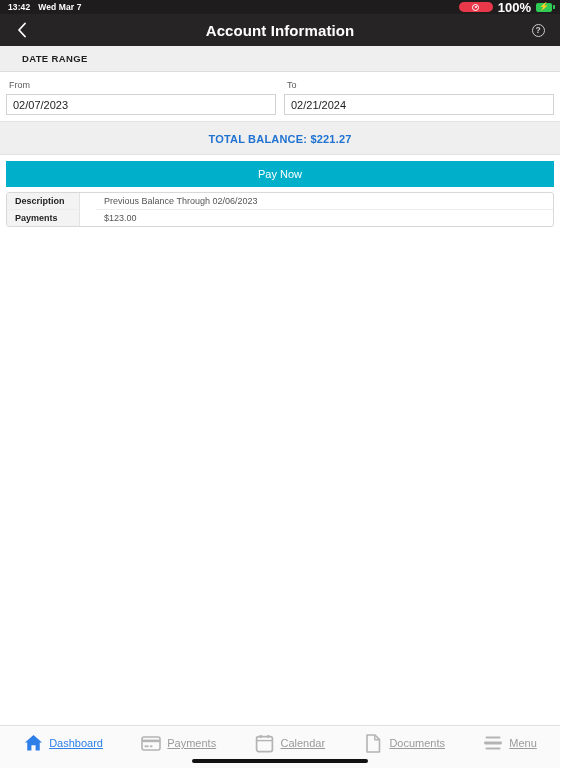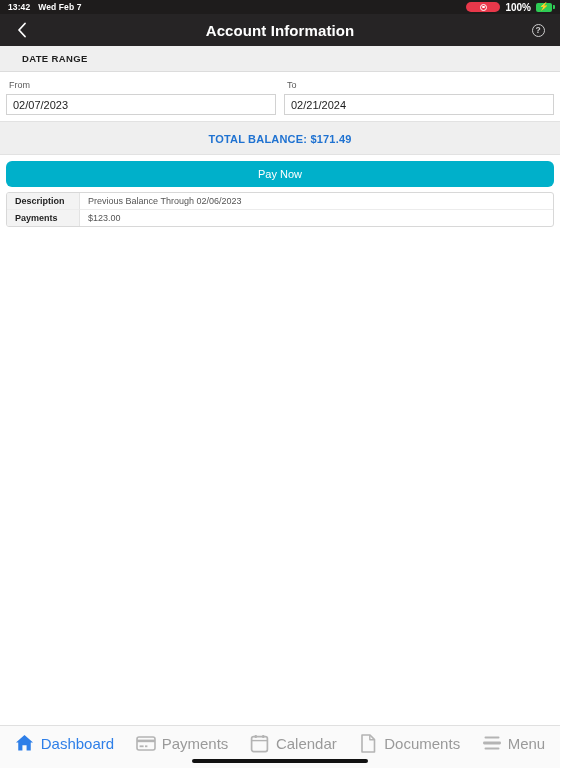--- a/index.html
+++ b/index.html
@@ -94,21 +94,21 @@
     width: 1.8px;
     height: 4px;
     border-radius: 0 1px 1px 0;
     background: #2ecc55;
   }
   .battery .bolt {
     font-size: 8px;
     line-height: 1;
     color: #ffffff;
   }
-  .pct { font-size: 10px; }
+  .pct { font-size: 13px; }
 
   
   .navbar {
     height: 32px;
     background: #262425;
     color: #ffffff;
     display: flex;
     align-items: center;
     position: relative;
     flex: 0 0 auto;
@@ -212,21 +212,21 @@
   .pay-wrap {
     padding: 6px 6px 5px 6px;
     background: #ffffff;
     flex: 0 0 auto;
   }
   .pay-btn {
     display: block;
     width: 100%;
     height: 26px;
     border: none;
-    border-radius: 6px;
+    border-radius: 0;
     background: #00b0ca;
     color: #ffffff;
     font-family: "Liberation Sans", sans-serif;
     font-size: 11px;
     cursor: pointer;
     line-height: 26px;
     text-align: center;
     padding: 0;
   }
 
@@ -236,20 +236,21 @@
     border: 1px solid #d8d8d8;
     border-radius: 3px;
     overflow: hidden;
     background: #ffffff;
     flex: 0 0 auto;
   }
   .trow {
     display: flex;
     align-items: center;
     min-height: 16px;
+    gap: 16px;
   }
   .trow + .trow .tlabel,
   .trow + .trow .tvalue { border-top: 1px solid #ececec; }
   .tlabel {
     width: 73px;
     flex: 0 0 73px;
     background: #f3f3f3;
     border-right: 1px solid #e3e3e3;
     font-size: 9px;
     font-weight: bold;
@@ -282,22 +283,23 @@
     flex: 0 0 auto;
   }
   .tab {
     display: flex;
     align-items: center;
     gap: 6px;
     cursor: pointer;
     padding: 0 4px;
   }
   .tab-label {
-    font-size: 15px;
+    font-size: 11px;
     color: #9a9a9a;
+    text-decoration: underline;
   }
   .tab.active .tab-label { color: #2e7fe8; }
   .tab-icon {
     width: 20px;
     height: 20px;
     display: flex;
     align-items: center;
     justify-content: center;
   }
   .tab-icon svg { display: block; }
@@ -314,21 +316,21 @@
   }
 </style>
 </head>
 <body>
 
 <div class="device">
 
   <div class="statusbar">
     <div class="status-left">
       <span>13:42</span>
-      <span>Wed Feb 7</span>
+      <span>Wed Mar 7</span>
     </div>
     <div class="status-right">
       <span class="rec-pill">
         <span class="ring">
             <i></i>
           </span>
       </span>
       <span class="pct">100%</span>
       <span class="battery">
         <span class="bolt">⚡</span>
@@ -357,21 +359,21 @@
       <div class="field-label">From</div>
       <input class="field-input" type="text" readonly="" value="02/07/2023" style="">
     </div>
     <div class="field">
       <div class="field-label">To</div>
       <input class="field-input" type="text" readonly="" value="02/21/2024" style="">
     </div>
   </div>
 
   <div class="total-band">
-    <span class="total-text">TOTAL BALANCE: $171.49</span>
+    <span class="total-text">TOTAL BALANCE: $221.27</span>
   </div>
 
   <div class="pay-wrap">
     <button class="pay-btn">Pay Now</button>
   </div>
 
   <div class="table-wrap">
     <div class="trow">
       <div class="tlabel">Description</div>
       <div class="tvalue">Previous Balance Through 02/06/2023</div>

